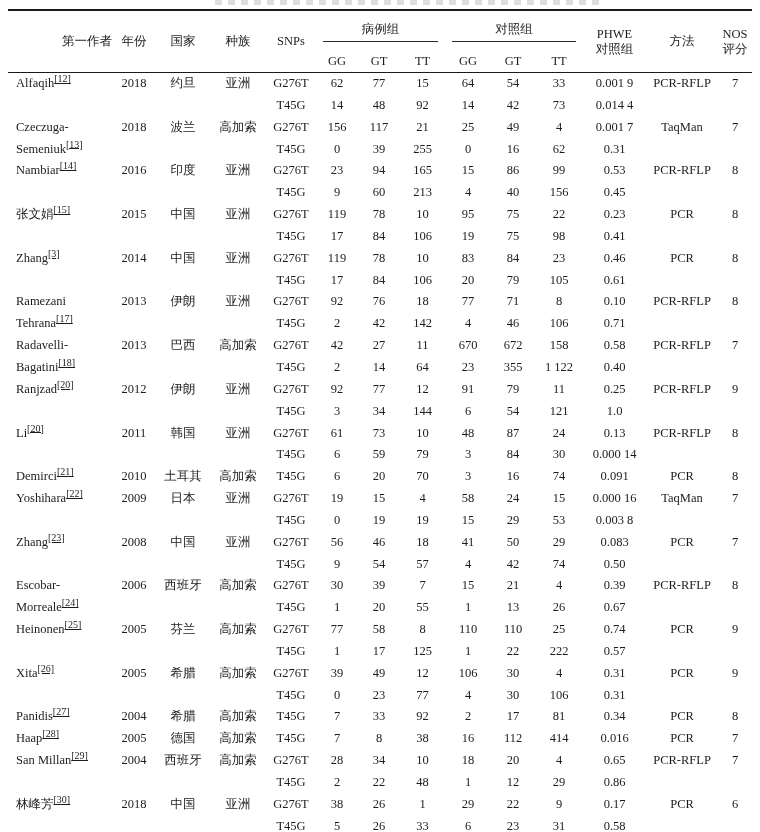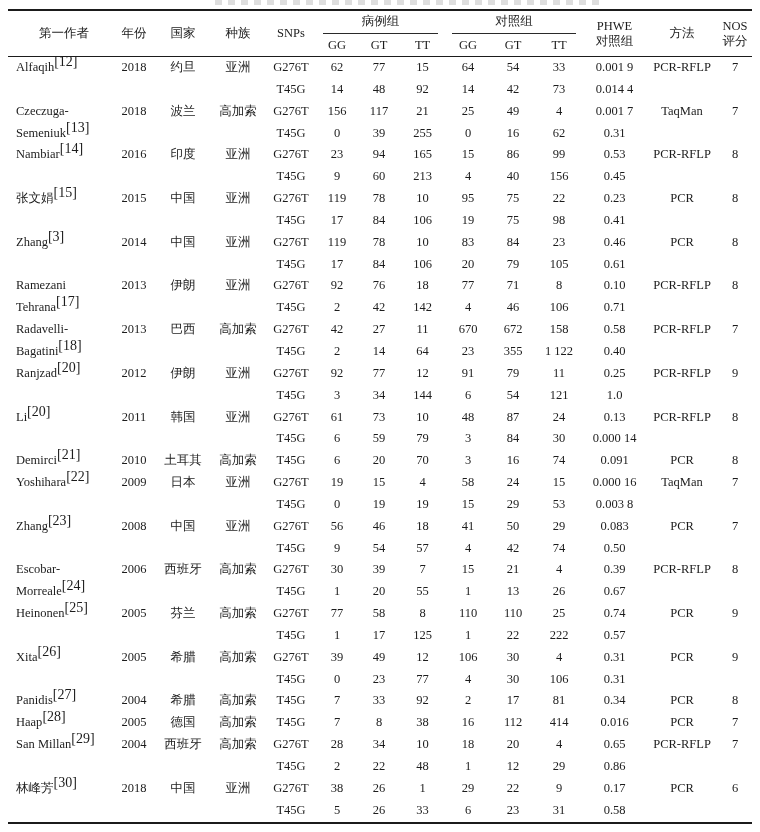--- a/index.html
+++ b/index.html
@@ -37,24 +37,24 @@
     font-size: 12.5px;
   }
   thead { border-bottom: 1.4px solid #1b1b1b; }
   th {
     font-weight: normal;
     text-align: center;
     padding: 0;
     vertical-align: middle;
     line-height: 15px;
   }
-  th.h-author { text-align: center; padding-left: 8px; }
+  th.h-author { text-align: right; padding-left: 8px; }
   .spanner-wrap {
     border-bottom: 1px solid #2a2a2a;
-    margin: 0 7px;
+    margin: 8px 7px;
     line-height: 21px;
     height: 22px;
   }
   tr.subhead th { height: 22px; line-height: 20px; }
   tr.mainhead th { height: 23px; }
   td {
     padding: 0;
     text-align: center;
     vertical-align: middle;
     height: 21.85px;
@@ -63,24 +63,25 @@
     overflow: visible;
   }
   td.author {
     text-align: left;
     padding-left: 8px;
     vertical-align: top;
   }
   td.span-top { vertical-align: top; }
   td.author div { line-height: 21.85px; }
   sup {
-    font-size: 14px;
+    font-size: 10px;
     line-height: 0;
     vertical-align: super;
     letter-spacing: 0;
+    text-decoration: underline;
   }
   
   col.c-author { width: 104px; }
   col.c-year   { width: 44px; }
   col.c-country{ width: 54px; }
   col.c-ethn   { width: 56px; }
   col.c-snp    { width: 50px; }
   col.c-n1     { width: 42px; }
   col.c-n2     { width: 42px; }
   col.c-n3     { width: 45px; }

